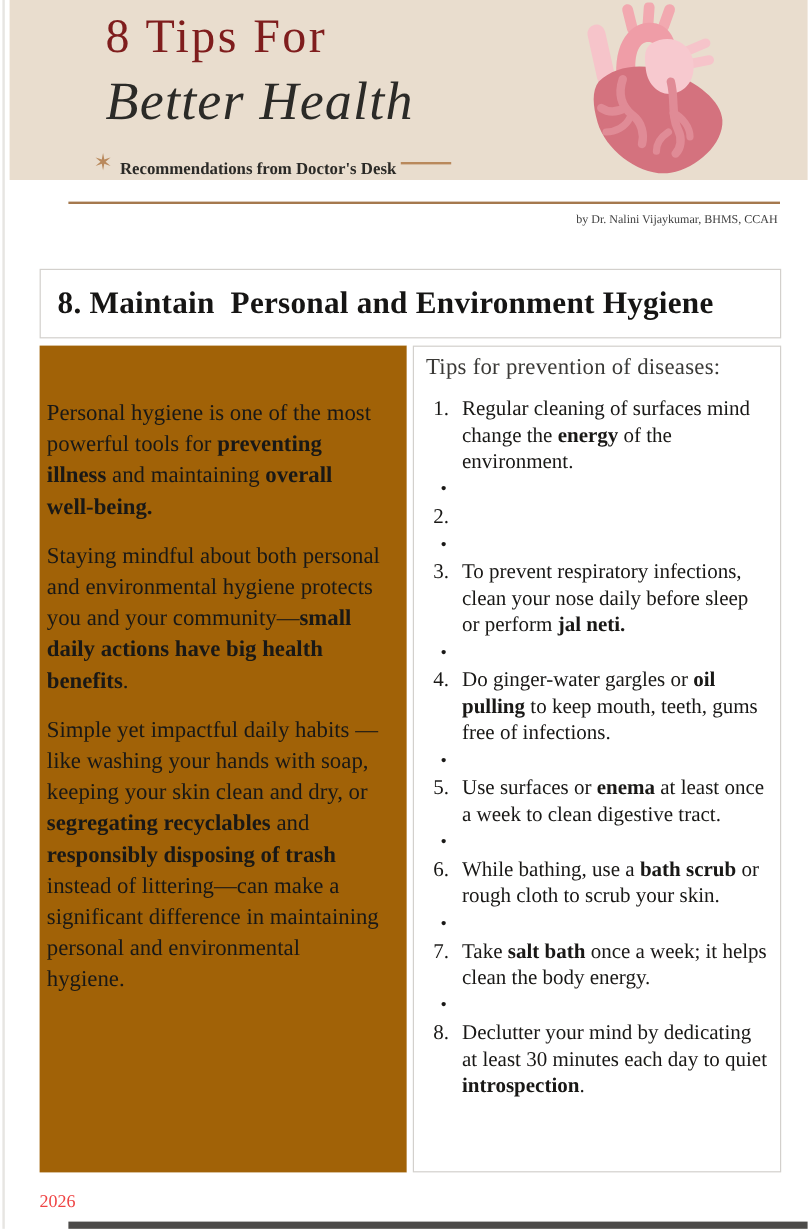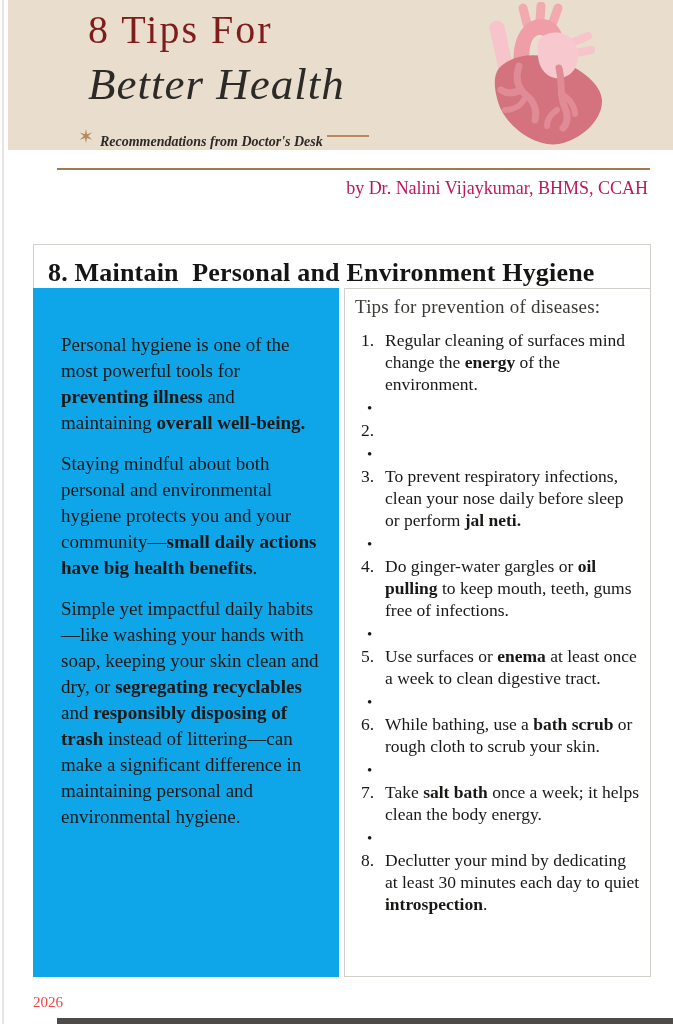--- a/index.html
+++ b/index.html
@@ -9,43 +9,43 @@
     overflow:hidden;
   }
   .page-left-edge{position:absolute;left:2px;top:0;width:2px;height:100%;background:#e7e5e2;}
 
   
   .header{position:absolute;top:0;left:8px;right:0;height:150px;background:#e9ddce;}
   .title1{position:absolute;left:80px;top:6px;font-size:40px;letter-spacing:2px;color:#7f1d1d;}
   .title2{position:absolute;left:80px;top:58px;font-size:45px;font-style:italic;color:#2b2a27;letter-spacing:1px;}
   .tagline-row{position:absolute;left:70px;top:122px;display:flex;align-items:center;}
   .star{color:#b9895c;font-size:19px;margin-right:6px;line-height:1;}
-  .tagline-text{font-size:14px;font-style:italic;font-weight:bold;color:#2b2a27;margin-top:12px;}
+  .tagline-text{font-size:14px;font-weight:bold;color:#2b2a27;margin-top:12px;}
   .tagline-line{display:inline-block;width:42px;height:2px;background:#b9895c;margin-left:4px;}
   .heart-svg{position:absolute;right:58px;top:2px;}
 
   
   .rule{position:absolute;top:168px;left:57px;width:593px;height:2px;background:#a5794e;}
-  .byline{position:absolute;top:178px;right:25px;font-size:18px;color:#be185d;font-family:Liberation Serif, serif;}
+  .byline{position:absolute;top:178px;right:25px;font-size:10px;color:#404040;font-family:Liberation Serif, serif;}
 
   
   .section-box{
     position:absolute;top:224px;left:33px;width:618px;box-sizing:border-box;
-    background:#ffffff;border:1px solid #d3d0cc;padding:12px 8px 13px 14px;margin-top:20px;
+    background:#ffffff;border:1px solid #d3d0cc;padding:12px 8px 13px 14px;
   }
   .section-box h1{
     margin:0;font-size:26px;font-weight:bold;color:#161514;letter-spacing:.2px;
     white-space:pre-wrap;line-height:1.2;
   }
 
   
   .columns{position:absolute;top:288px;left:33px;width:618px;height:689px;display:flex;}
   .left-col{
-    width:306px;box-sizing:border-box;background:#0ea5e9;
-    padding:44px 20px 0 28px;font-size:19px;line-height:26px;color:#191816;
+    width:306px;box-sizing:border-box;background:#a16207;
+    padding:44px 20px 0 6px;font-size:19px;line-height:26px;color:#191816;
   }
   .left-col p{margin:0 0 15px 0;}
   .col-gap{width:5px;background:#ffffff;}
   .right-col{
     flex:1;box-sizing:border-box;background:#ffffff;border:1px solid #d3d0cc;
     padding:5px 8px 0 8px;color:#191816;
   }
   .tips-heading{font-size:19px;color:#3a3936;margin:2px 0 11px 2px;letter-spacing:.2px;}
   .tip-item{display:flex;font-size:17.5px;line-height:22px;margin-bottom:2px;}
   .tip-num{width:18px;flex:none;text-align:left;margin-left:8px;}

